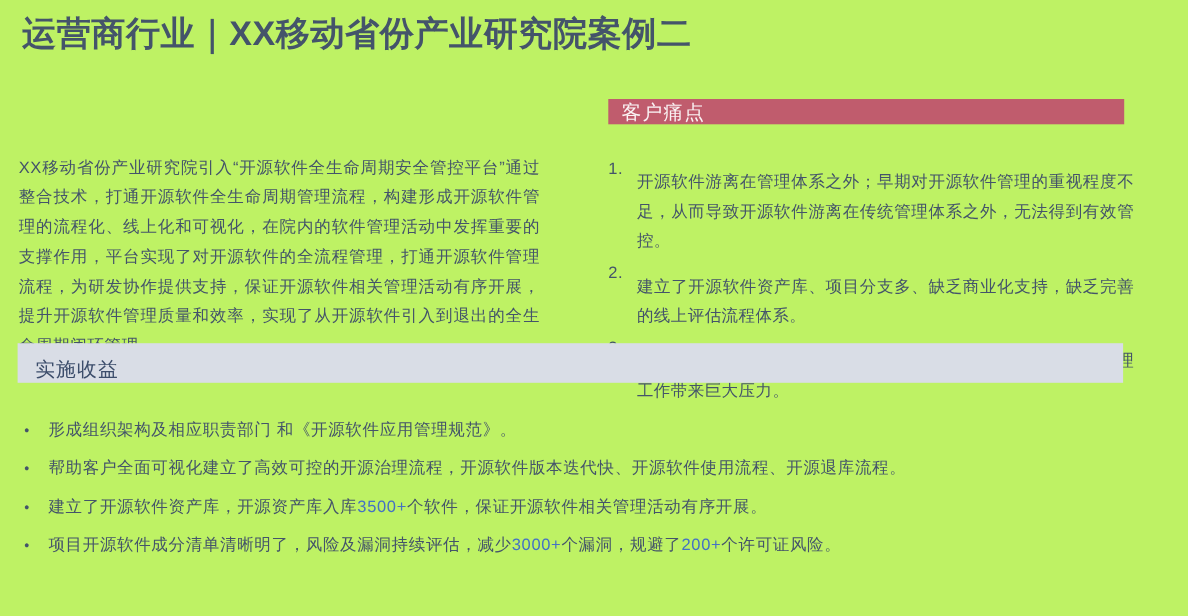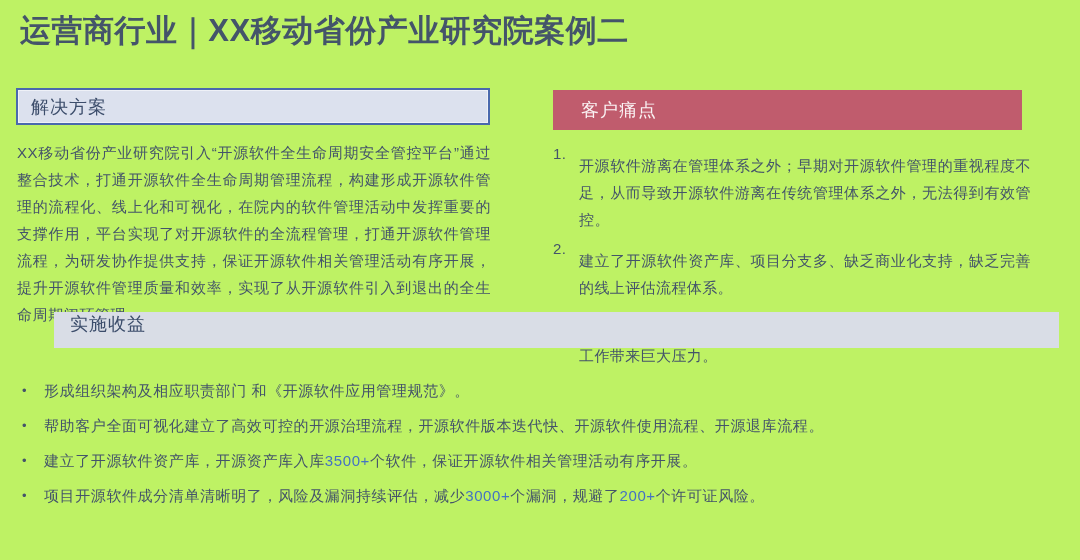--- a/index.html
+++ b/index.html
@@ -55,26 +55,26 @@
     text-align: justify;
     letter-spacing: 0.6px;
     color: var(--body-text, #44546a);
   }
   
   .pain-header {
     position: absolute;
     left: 553px;
     top: 90px;
     width: 469px;
-    height: 40px;
+    height: 23px;
     box-sizing: border-box;
     background: var(--pain-fill, #c05c6d);
     display: flex;
     align-items: center;
-    padding-left: 28px;
+    padding-left: 12px;
     font-family: "Liberation Serif", "DejaVu Serif", serif;
     font-size: 18px;
     letter-spacing: 1px;
     color: var(--pain-text, #faf3f4);
   }
   .pain-list {
     position: absolute;
     left: 553px;
     top: 140px;
     width: 478px;
@@ -98,27 +98,26 @@
   
   .benefits-bar {
     position: absolute;
     left: 16px;
     top: 312px;
     width: 1005px;
     height: 36px;
     box-sizing: border-box;
     background: var(--benefits-fill, #d9dde6);
     display: flex;
-    align-items: flex-start;
+    align-items: flex-end;
     padding-left: 16px;
     font-family: "Liberation Serif", "DejaVu Serif", serif;
     font-size: 18px;
     letter-spacing: 1px;
     color: var(--header-text, #3c4d6b);
-    margin-left: 38px;
   }
   .benefits-list {
     position: absolute;
     left: 22px;
     top: 380px;
     width: 1040px;
   }
   .benefit-item {
     display: flex;
     align-items: flex-start;
@@ -139,23 +138,20 @@
     margin-top: 12px;
   }
 </style>
 </head>
 <body>
 
 <div id="slide">
 
   <div class="page-title">运营商行业｜XX移动省份产业研究院案例二</div>
 
-  <div class="solution-header">
-    <span>解决方案</span>
-  </div>
 
   <div class="solution-body">XX移动省份产业研究院引入“开源软件全生命周期安全管控平台”通过整合技术，打通开源软件全生命周期管理流程，构建形成开源软件管理的流程化、线上化和可视化，在院内的软件管理活动中发挥重要的支撑作用，平台实现了对开源软件的全流程管理，打通开源软件管理流程，为研发协作提供支持，保证开源软件相关管理活动有序开展，提升开源软件管理质量和效率，实现了从开源软件引入到退出的全生命周期闭环管理。</div>
 
   <div class="pain-header">
     <span>客户痛点</span>
   </div>
 
   <div class="pain-list">
       <div class="pain-item">
         <span class="num">1.</span>

